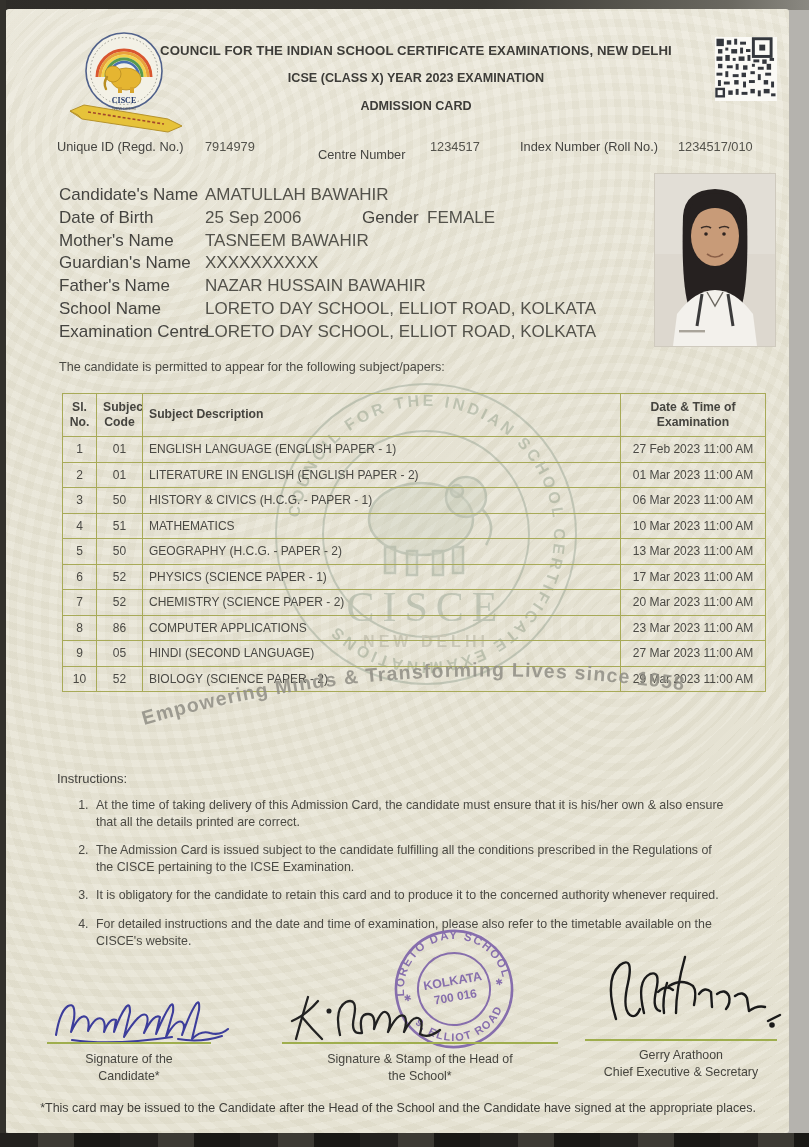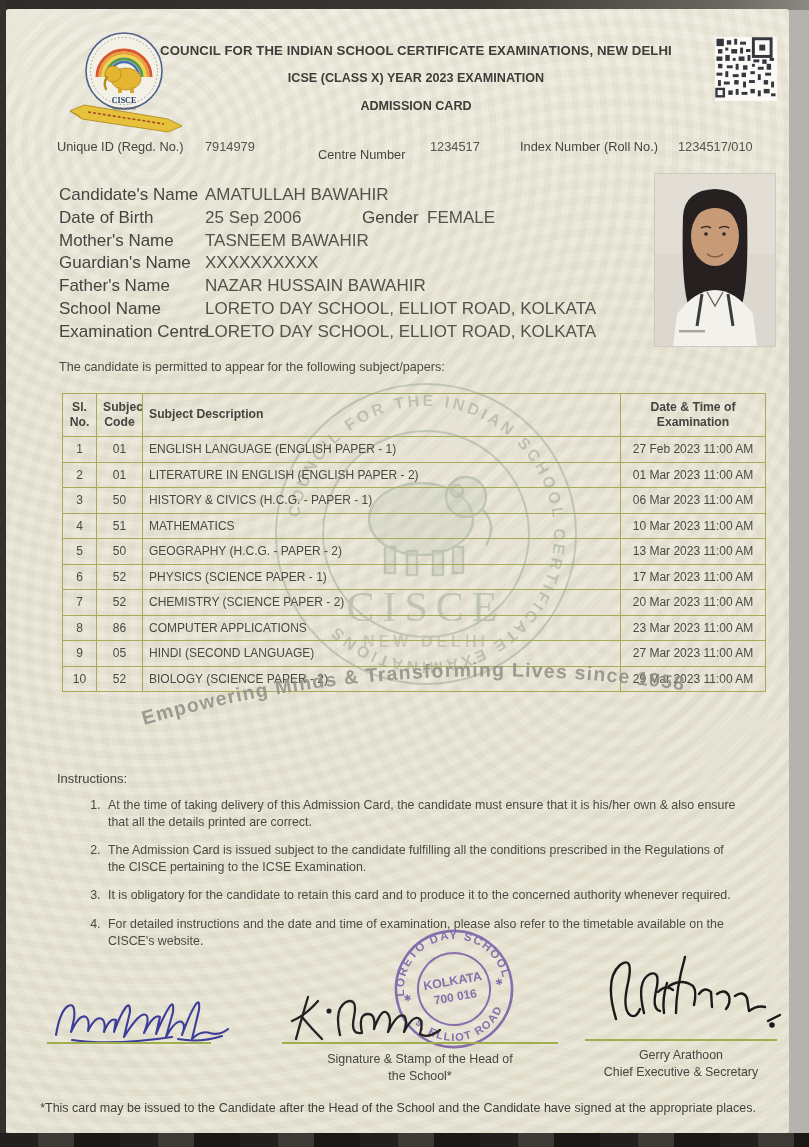--- a/index.html
+++ b/index.html
@@ -307,21 +307,21 @@
       <defs>
           <path id="tagPath" d="M 38 86 C 210 36 400 22 608 56"></path>
         </defs>
       <text font-size="19.5" font-weight="bold" fill="#908e85" opacity="0.85" letter-spacing="1.2">
         <textPath href="#tagPath">Empowering Minds &amp; Transforming Lives since 1958</textPath>
       </text>
     </svg>
   </div>
 
   <div class="abs lbl" style="left:51px;top:762px;font-size:13px;">Instructions:</div>
-  <div class="abs instr" style="left:76px;top:788px;width:660px;">
+  <div class="abs instr" style="left:64px;top:788px;width:660px;">
     <ol>
       <li>At the time of taking delivery of this Admission Card, the candidate must ensure that it is his/her own &amp; also ensure that all the details printed are correct.</li>
       <li>The Admission Card is issued subject to the candidate fulfilling all the conditions prescribed in the Regulations of the CISCE pertaining to the ICSE Examination.</li>
       <li>It is obligatory for the candidate to retain this card and to produce it to the concerned authority whenever required.</li>
       <li>For detailed instructions and the date and time of examination, please also refer to the timetable available on the CISCE's website.</li>
     </ol>
   </div>
 
   <div class="abs" style="left:384px;top:916px;width:128px;height:128px;transform:rotate(-10deg);opacity:0.88;">
     <svg width="128" height="128" viewBox="0 0 128 128">
@@ -347,20 +347,24 @@
   <div class="abs" style="left:44px;top:984px;width:222px;height:54px;">
     <svg width="222" height="54" viewBox="0 0 222 54">
       <g stroke="#3c3d9b" stroke-width="2.1" fill="none" stroke-linecap="round" stroke-linejoin="round">
         <path d="M6 42 Q10 18 18 13 Q26 9 24 26 L21 39 Q30 20 36 24 Q40 27 38 38 Q46 22 52 26 Q56 29 54 39 Q60 24 66 27 L64 39 Q70 22 76 14 Q80 9 80 19 L74 44 Q90 18 96 22 Q100 25 94 40 Q104 20 110 24 L106 41 Q114 22 120 13 Q124 8 123 19 L116 44 Q126 26 132 29 Q136 32 132 42 Q140 20 146 11 Q150 6 149 17 L142 46 Q151 37 160 40 Q170 43 178 36"></path>
         <path d="M22 47 Q62 53 122 44"></path>
         <path d="M128 46 Q150 50 172 43"></path>
       </g>
     </svg>
   </div>
   <div class="sig-line" style="left:41px;top:1033px;width:164px;"></div>
+  <div class="abs sig-label" style="left:31px;top:1042px;width:184px;">
+    <div>Signature of the</div>
+    <div>Candidate*</div>
+  </div>
 
   <div class="abs" style="left:278px;top:980px;width:205px;height:58px;">
     <svg width="205" height="58" viewBox="0 0 205 58">
       <g stroke="#222222" stroke-width="2.3" fill="none" stroke-linecap="round" stroke-linejoin="round">
         <path d="M12 50 Q18 28 24 8"></path>
         <path d="M8 32 Q22 26 34 12"></path>
         <path d="M18 28 Q28 40 38 50"></path>
         <circle cx="45" cy="22" r="1.4" fill="#222"></circle>
         <path d="M56 46 Q50 20 62 13 Q74 8 70 28 Q66 46 78 44 Q74 25 84 25 Q92 25 90 40 Q98 17 104 25 Q108 31 104 43 Q114 23 120 27 Q124 30 120 43 Q128 27 134 29 Q140 31 136 45 Q144 50 156 41"></path>
       </g>

